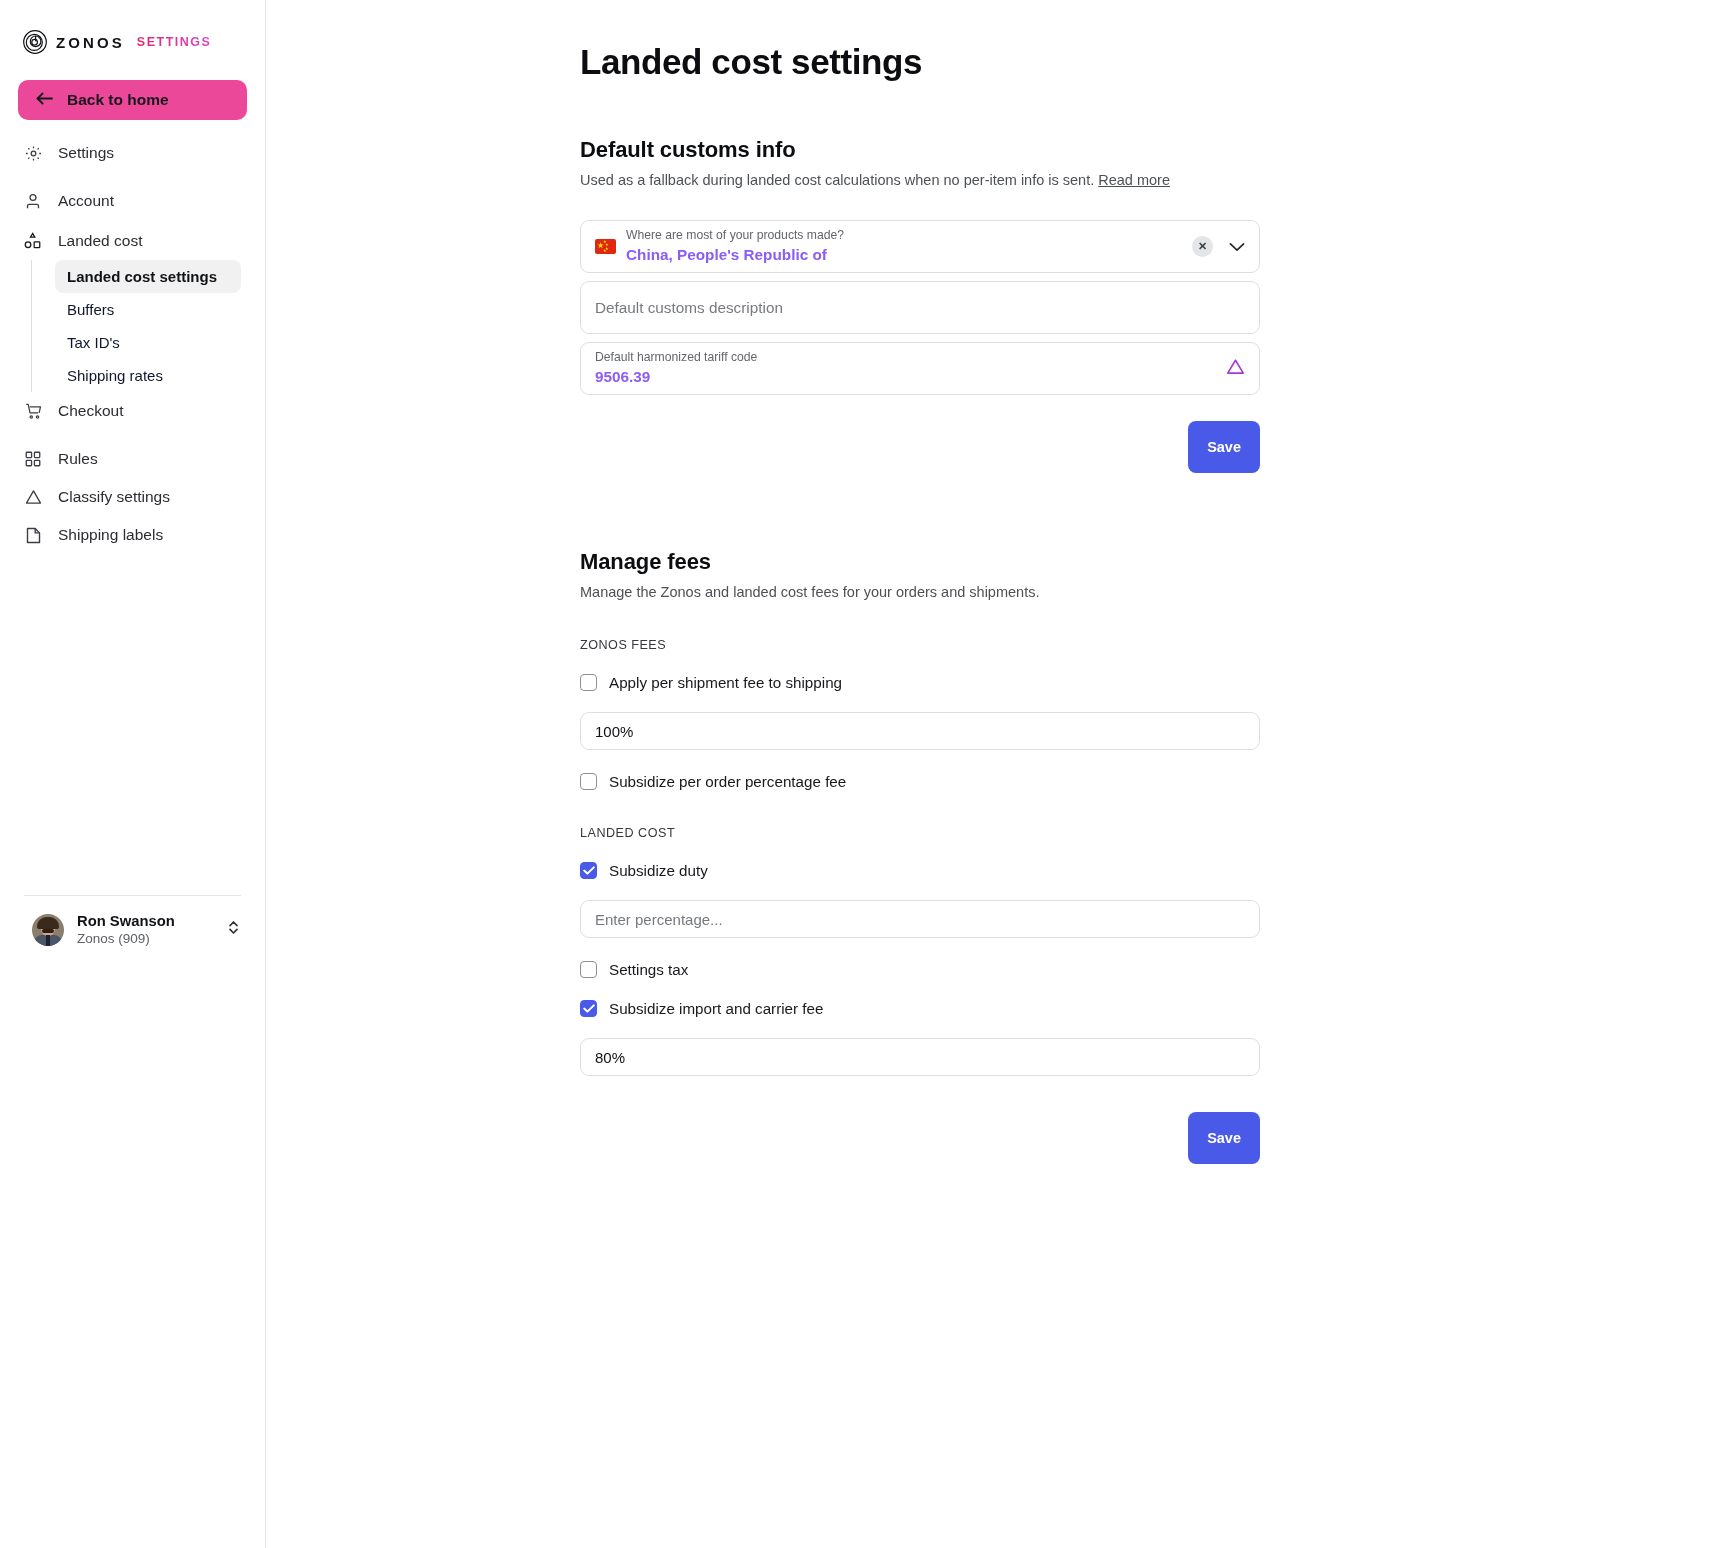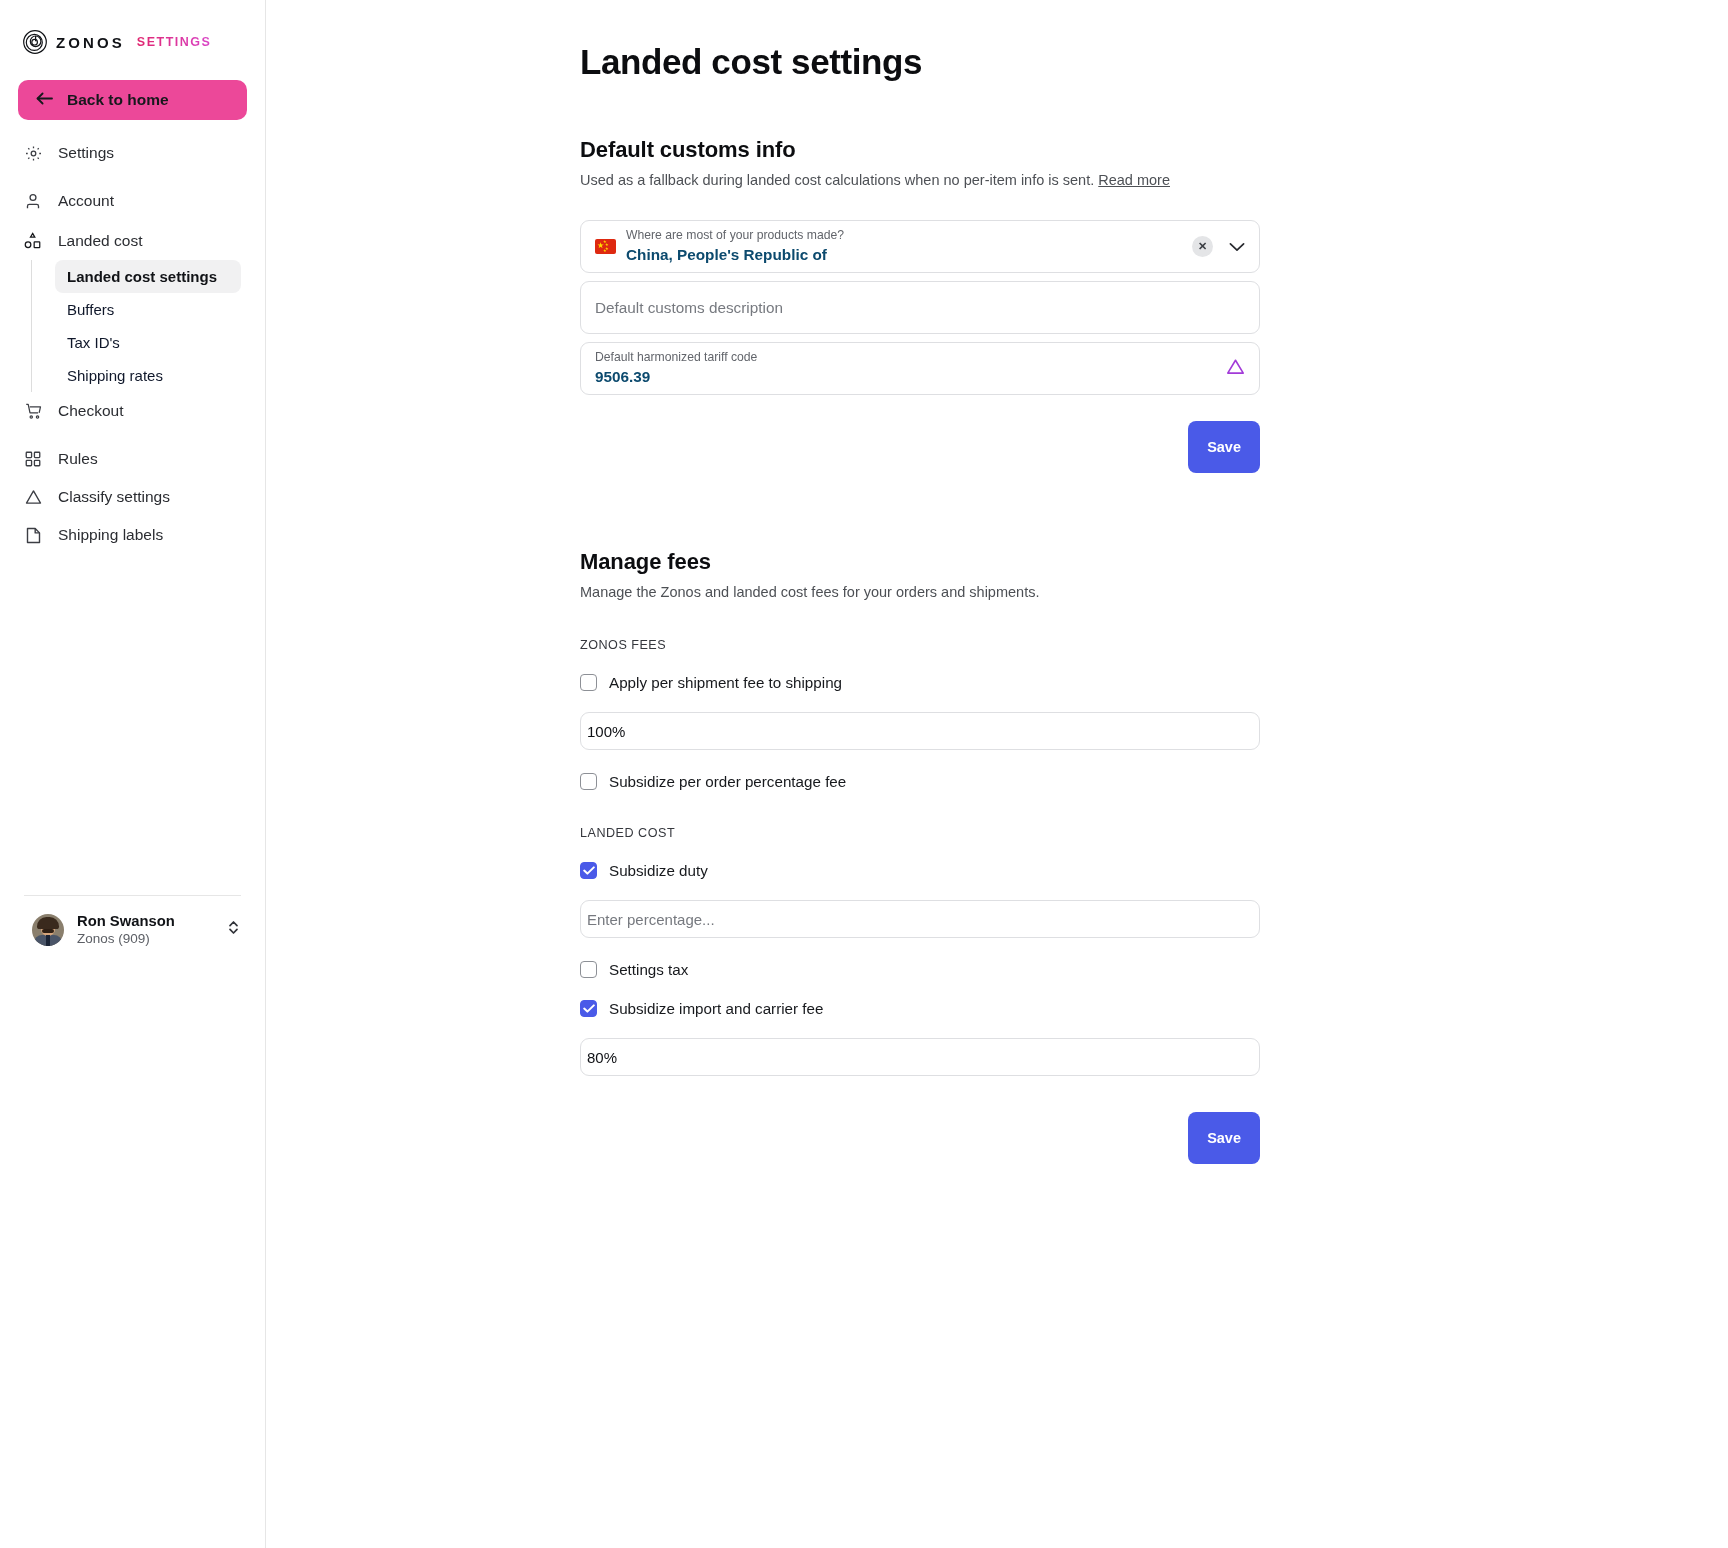--- a/index.html
+++ b/index.html
@@ -181,21 +181,21 @@
     background: #fff;
     position: relative;
     display: flex;
     align-items: center;
     padding: 0 14px;
   }
   .field.tall { height: 53px; }
   .field.stack { height: 53px; }
   .field-inner { display: flex; flex-direction: column; justify-content: center; flex: 1; }
   .field-label { font-size: 12.2px; color: #62656b; line-height: 1.25; }
-  .field-value { font-size: 15.3px; color: #0c4a6e; font-weight: 600; line-height: 1.3; margin-top: 2px; }
+  .field-value { font-size: 15.3px; color: #8b5cf6; font-weight: 600; line-height: 1.3; margin-top: 2px; }
   .field-placeholder { font-size: 15.3px; color: #76797f; }
   .flag {
     width: 21px; height: 15px; border-radius: 2px; flex: none;
     margin-right: 10px;
     background: #de2910;
     position: relative;
     overflow: hidden;
   }
   .flag .star-big { position:absolute; left:2px; top:2.5px; color:#ffde00; font-size:8px; line-height:8px; }
   .flag .star-s1 { position:absolute; left:8px; top:1px; color:#ffde00; font-size:4px; line-height:4px; }
@@ -243,21 +243,21 @@
     display: flex; align-items: center; justify-content: center;
   }
   .cb.on { background: #4a5ae8; border-color: #4a5ae8; }
   .cb svg { display: none; }
   .cb.on svg { display: block; }
   .check-label { font-size: 15.2px; color: #17191d; }
 
   .pct-input {
     width: 680px; height: 38px;
     border: 1px solid #dedfe2; border-radius: 9px;
-    display: flex; align-items: center; padding: 0 6px;
+    display: flex; align-items: center; padding: 0 14px;
     font-size: 15px; color: #0f1115; background: #fff;
   }
   .pct-input.ph { color: #76797f; }
 </style>
 </head>
 <body>
 
 <div class="app">
 
   <aside class="sidebar">

